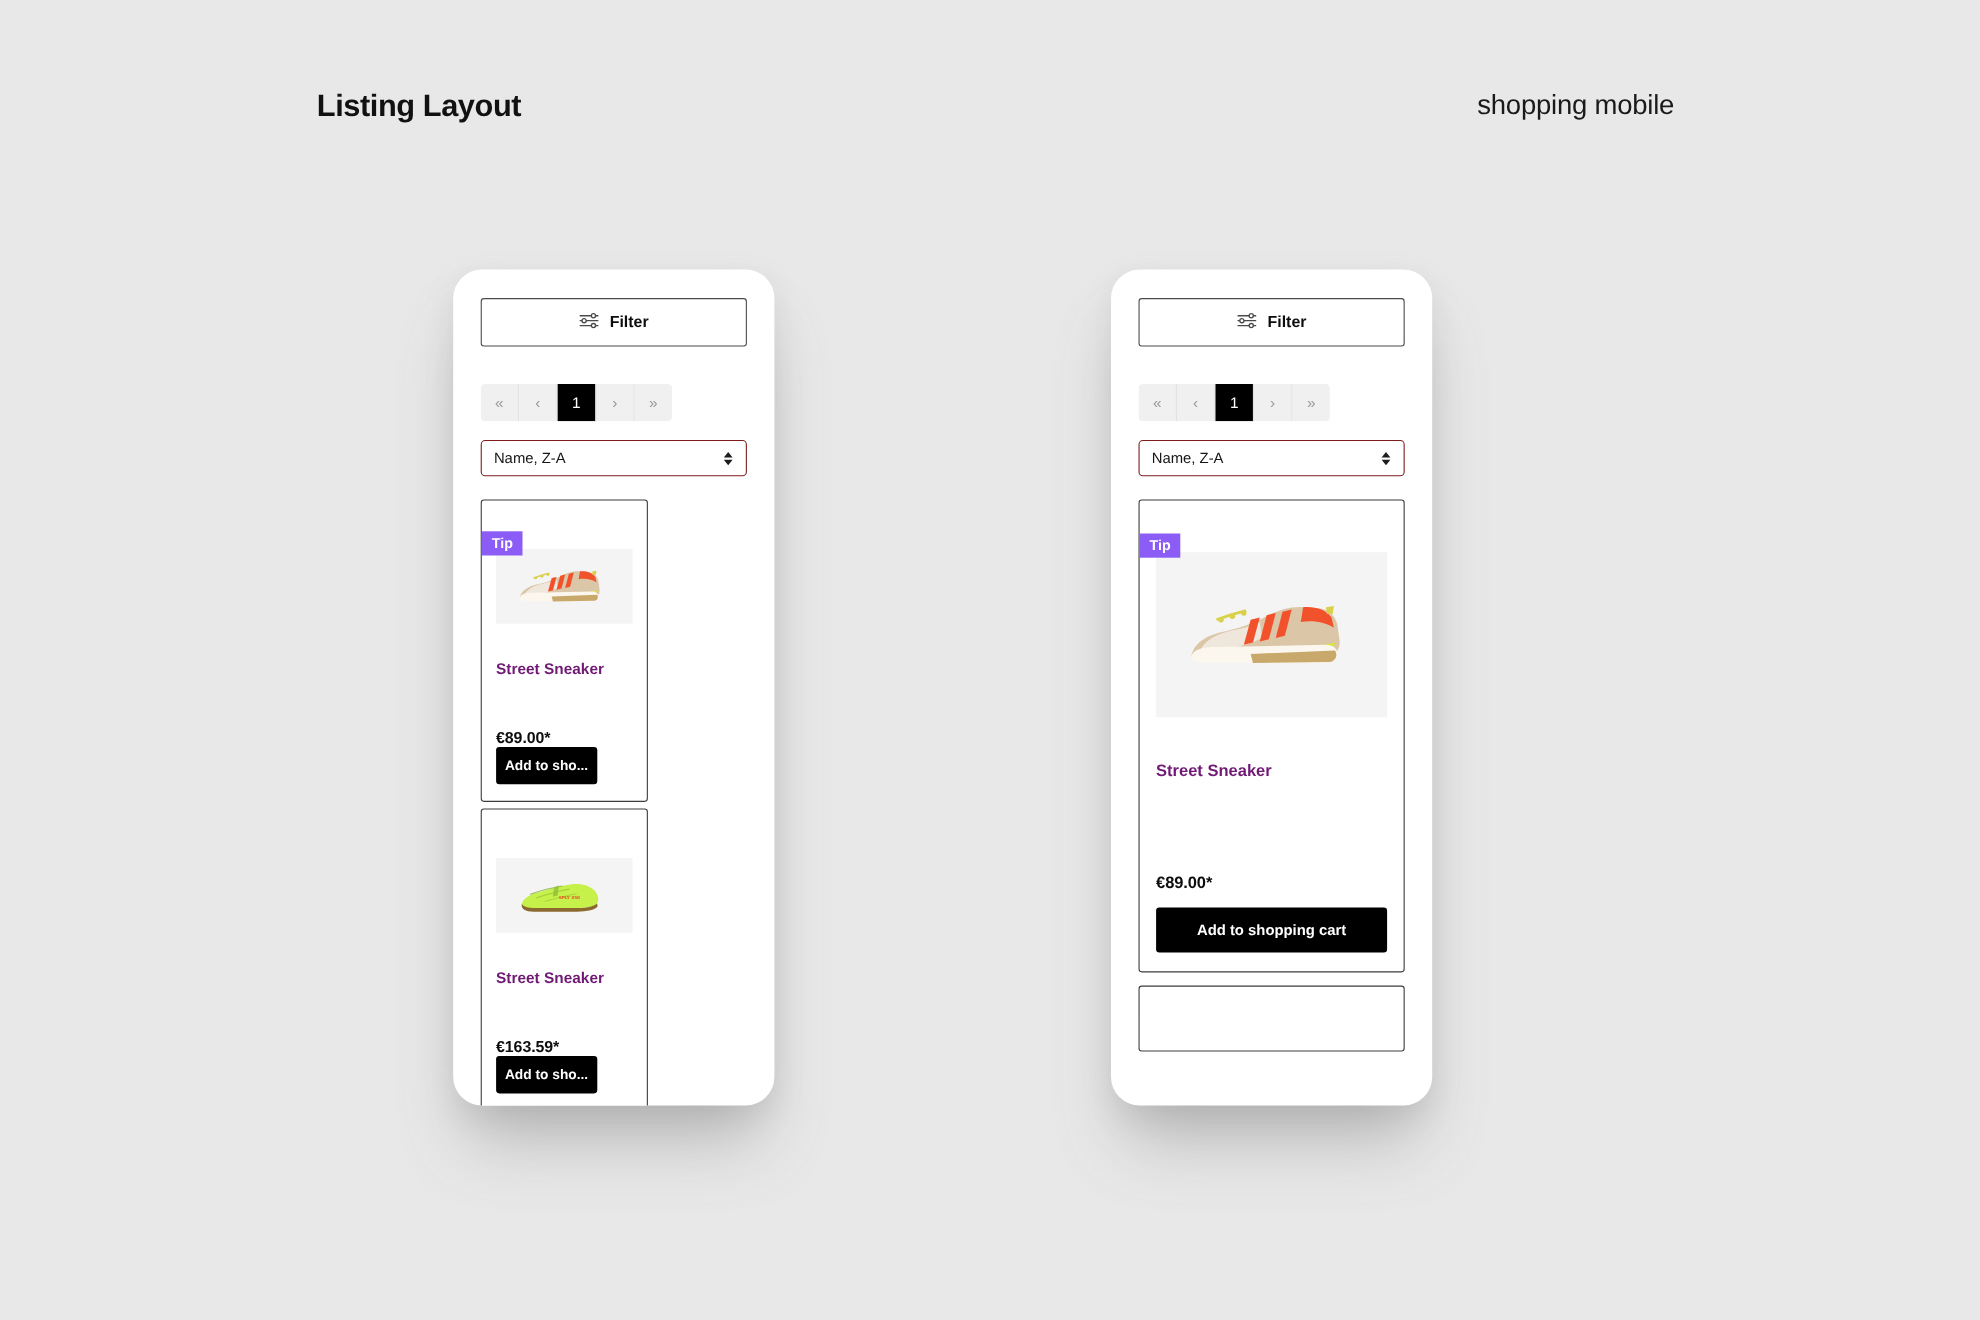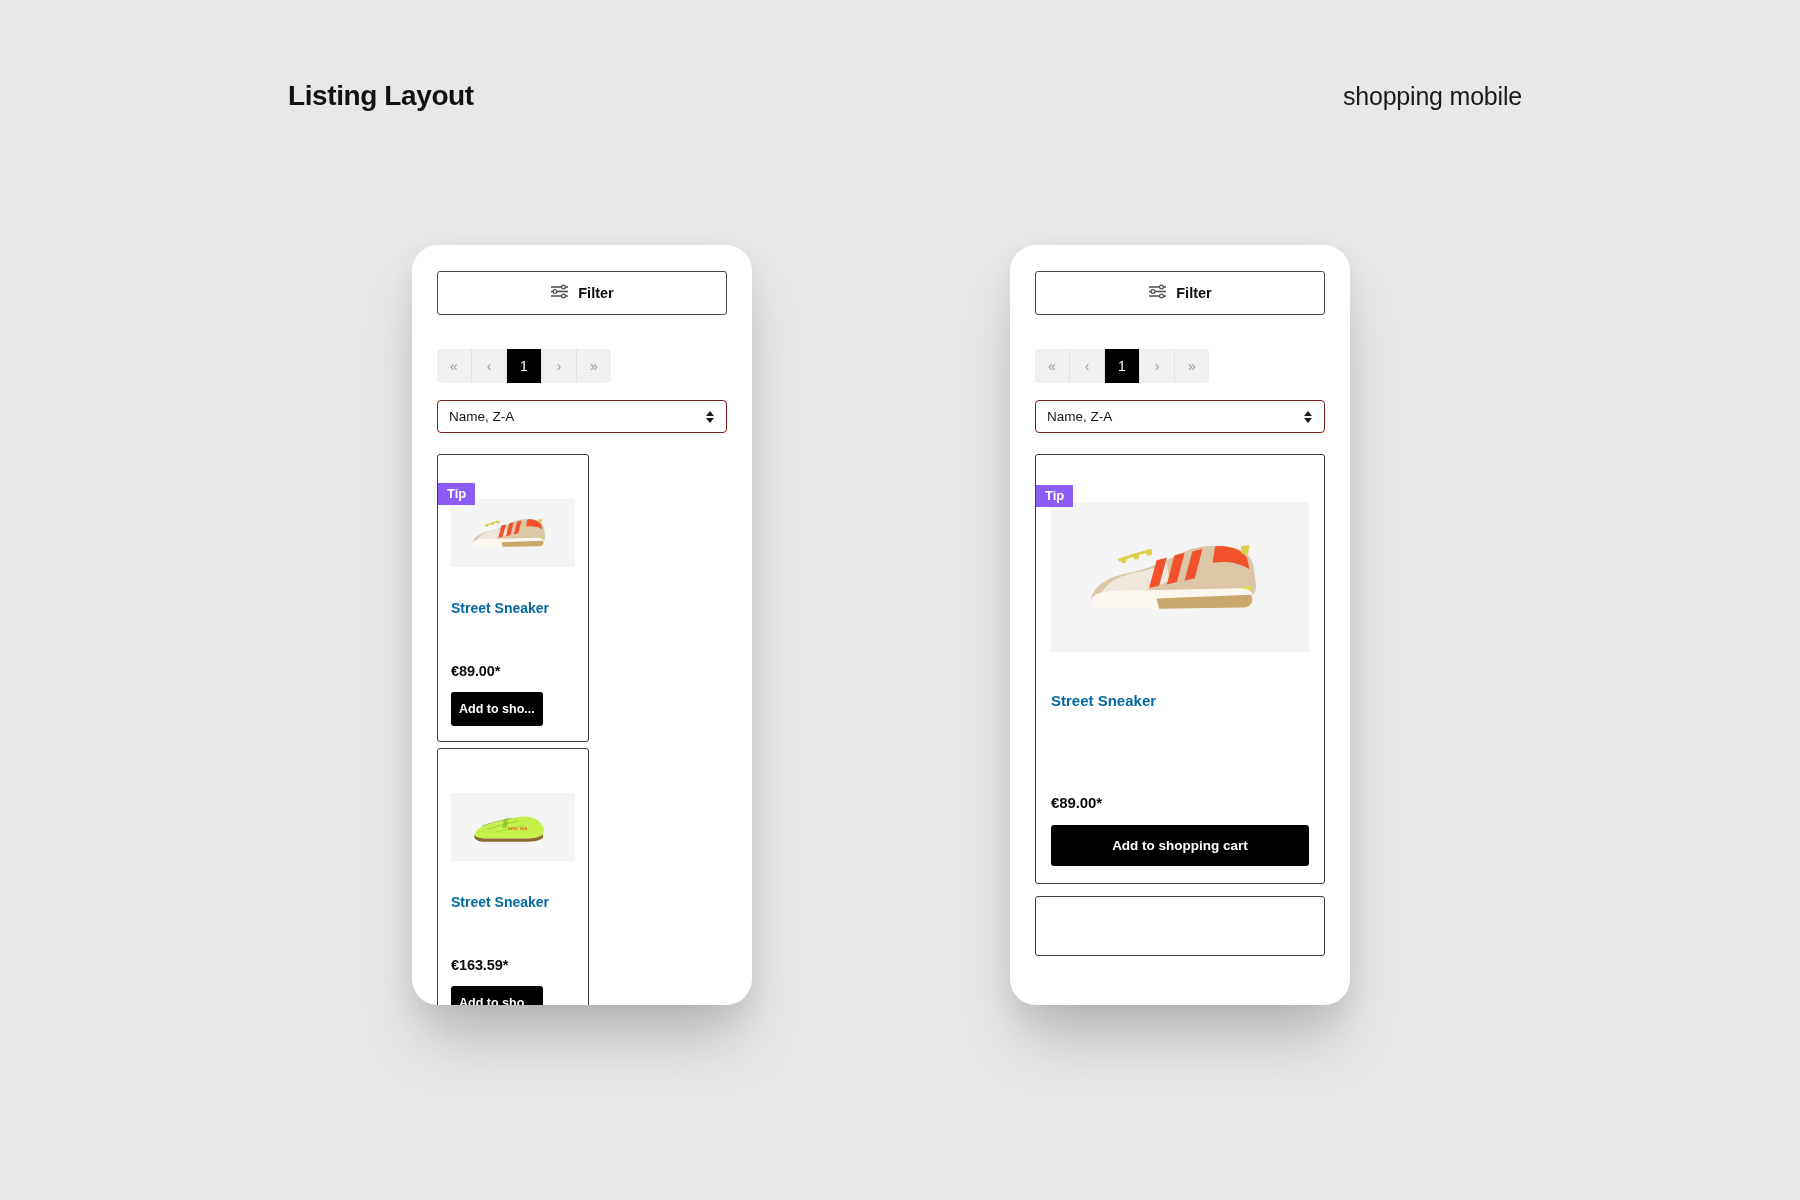--- a/index.html
+++ b/index.html
@@ -39,21 +39,21 @@
   .phones {
     position: absolute;
     top: 245px;
     left: 0;
     width: 1800px;
     height: 760px;
   }
   .phone {
     position: absolute;
     top: 0;
-    width: 340px;
+    width: 292px;
     height: 760px;
     background: #ffffff;
     border-radius: 26px;
     overflow: hidden;
     box-shadow: 0 44px 60px -14px rgba(120,120,120,0.42),
                 0 10px 26px rgba(140,140,140,0.18);
   }
   #phone-grid { left: 412px; }
   #phone-single { left: 1010px; }
 
@@ -195,41 +195,40 @@
     margin-top: 32px;
   }
   .thumb-pink { background: #fdf2ef; }
   .thumb-grey { background: #f2f2f2; }
 
   .card-title {
     margin-top: 33px;
     font-size: 14px;
     font-weight: bold;
     line-height: 1.22;
-    color: #0369a1;
+    color: #701a75;
     word-break: break-word;
   }
   .card-wide .card-title {
     margin-top: 40px;
     font-size: 15px;
   }
 
   .card-spacer { flex: 1; min-height: 46px; }
   .card-wide .card-spacer { min-height: 84px; }
 
   .card-price {
     font-size: 14.5px;
     font-weight: bold;
     color: #0d0d0d;
     letter-spacing: -0.1px;
   }
   .card-wide .card-price { font-size: 15px; }
 
   .cart-button {
-    margin-top: 13px;
     background: #000000;
     color: #ffffff;
     border: none;
     border-radius: 3px;
     font-size: 12.5px;
     font-weight: bold;
     font-family: "Liberation Sans", sans-serif;
     padding: 10px 8px;
     width: max-content;
     cursor: pointer;

